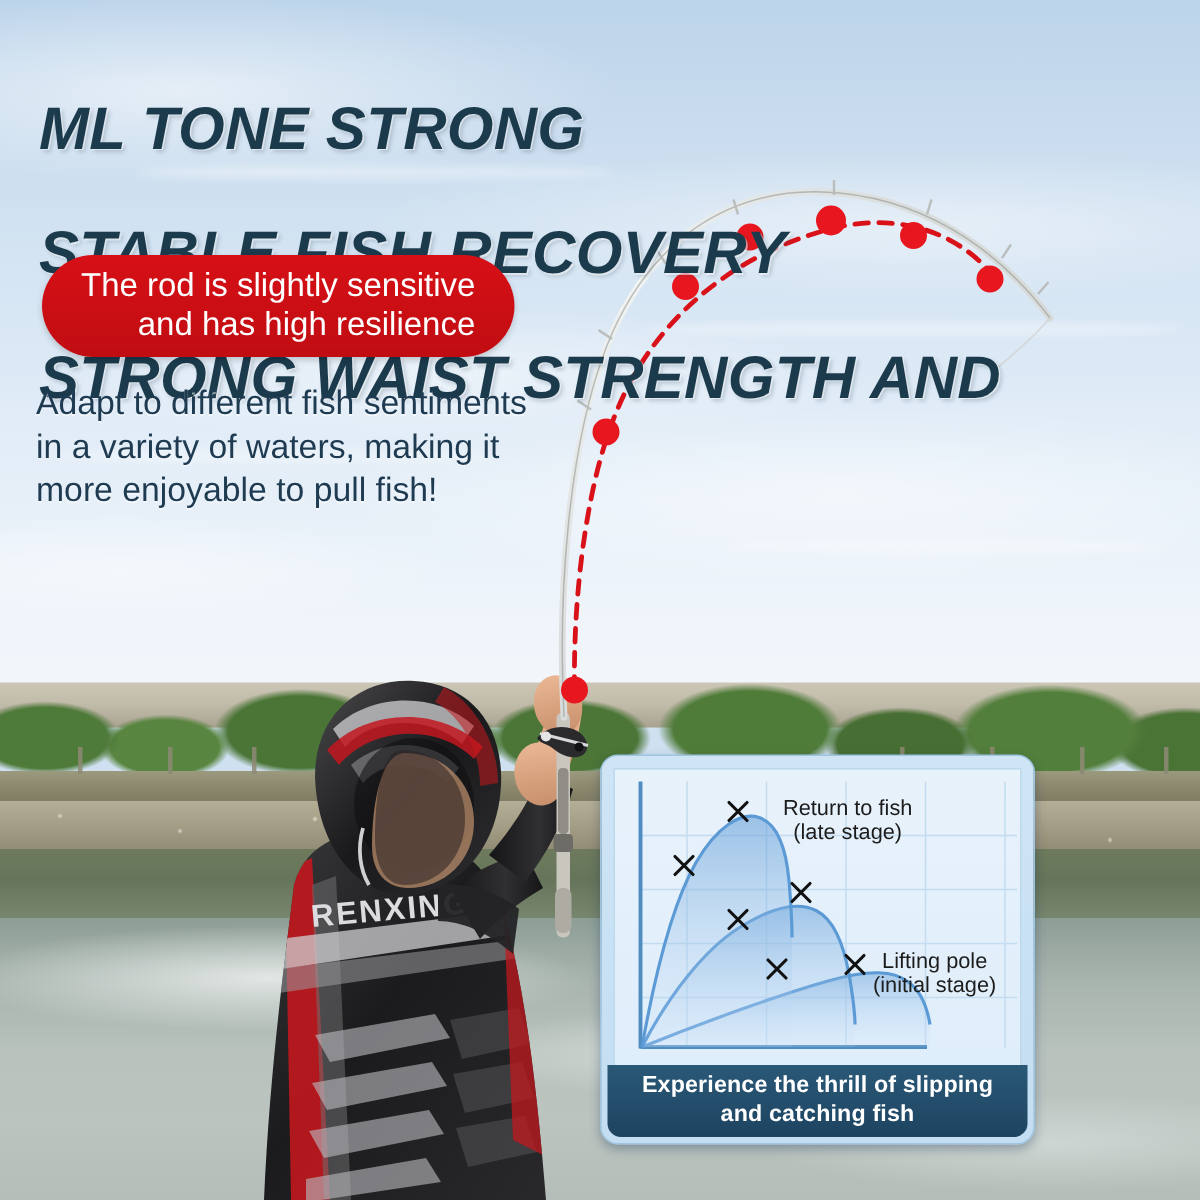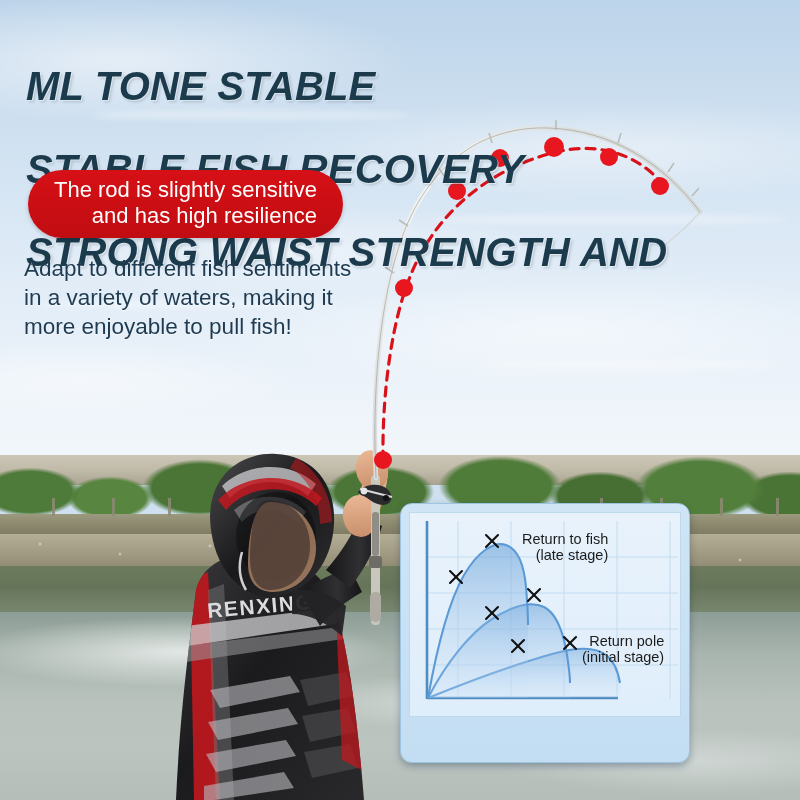--- a/index.html
+++ b/index.html
@@ -128,21 +128,21 @@
     overflow:hidden;
   }
   .chartplot{
     position:absolute;left:8px;top:8px;width:270px;height:203px;
     background:linear-gradient(180deg,#e8f2fb 0%,#dfeefb 100%);
     border:1px solid #bcd9ee;
   }
   .plotsvg{position:absolute;left:0;top:0;width:270px;height:203px;}
   .lbl{
     position:absolute;color:#1c1c1c;font-size:14.5px;line-height:1.12;
-    white-space:pre-line;text-align:right;font-weight:400;
+    white-space:pre-line;text-align:center;font-weight:400;
   }
   .caption{
     position:absolute;left:4px;bottom:4px;width:280px;
     background:linear-gradient(180deg,#2a5877 0%,#1d4461 100%);
     border-radius:0 0 9px 9px;
     color:#fff;font-size:15.5px;font-weight:700;line-height:1.18;
     text-align:center;padding:5px 0 6px 0;white-space:pre-line;
     letter-spacing:.1px;
   }
 </style>
@@ -312,21 +312,21 @@
       <circle cx="404" cy="288" r="9"></circle>
       <circle cx="457" cy="191" r="9"></circle>
       <circle cx="500" cy="158" r="9"></circle>
       <circle cx="554" cy="147" r="10"></circle>
       <circle cx="609" cy="157" r="9"></circle>
       <circle cx="660" cy="186" r="9"></circle>
     </g>
   </svg>
 
   <div class="headline">
-    <span class="ln">ML TONE STABLE</span>
+    <span class="ln">ML TONE STRONG</span>
     <span class="ln">STABLE FISH RECOVERY</span>
     <span class="ln">STRONG WAIST STRENGTH AND</span>
   </div>
 
   <div class="pill">The rod is slightly sensitive
 and has high resilience</div>
 
   <div class="bodycopy">Adapt to different fish sentiments
 in a variety of waters, making it
 more enjoyable to pull fish!</div>
@@ -404,19 +404,21 @@
             </g>
           <g>
               <line x1="154" y1="124" x2="166" y2="136"></line>
               <line x1="166" y1="124" x2="154" y2="136"></line>
             </g>
         </g>
       </svg>
 
       <div class="lbl" style="left:112px;top:18px;">Return to fish
 (late stage)</div>
-      <div class="lbl" style="left:172px;top:120px;">Return pole
+      <div class="lbl" style="left:172px;top:120px;">Lifting pole
 (initial stage)</div>
     </div>
 
+    <div class="caption">Experience the thrill of slipping
+and catching fish</div>
   </div>
 
 </div>
 
 </body></html>

